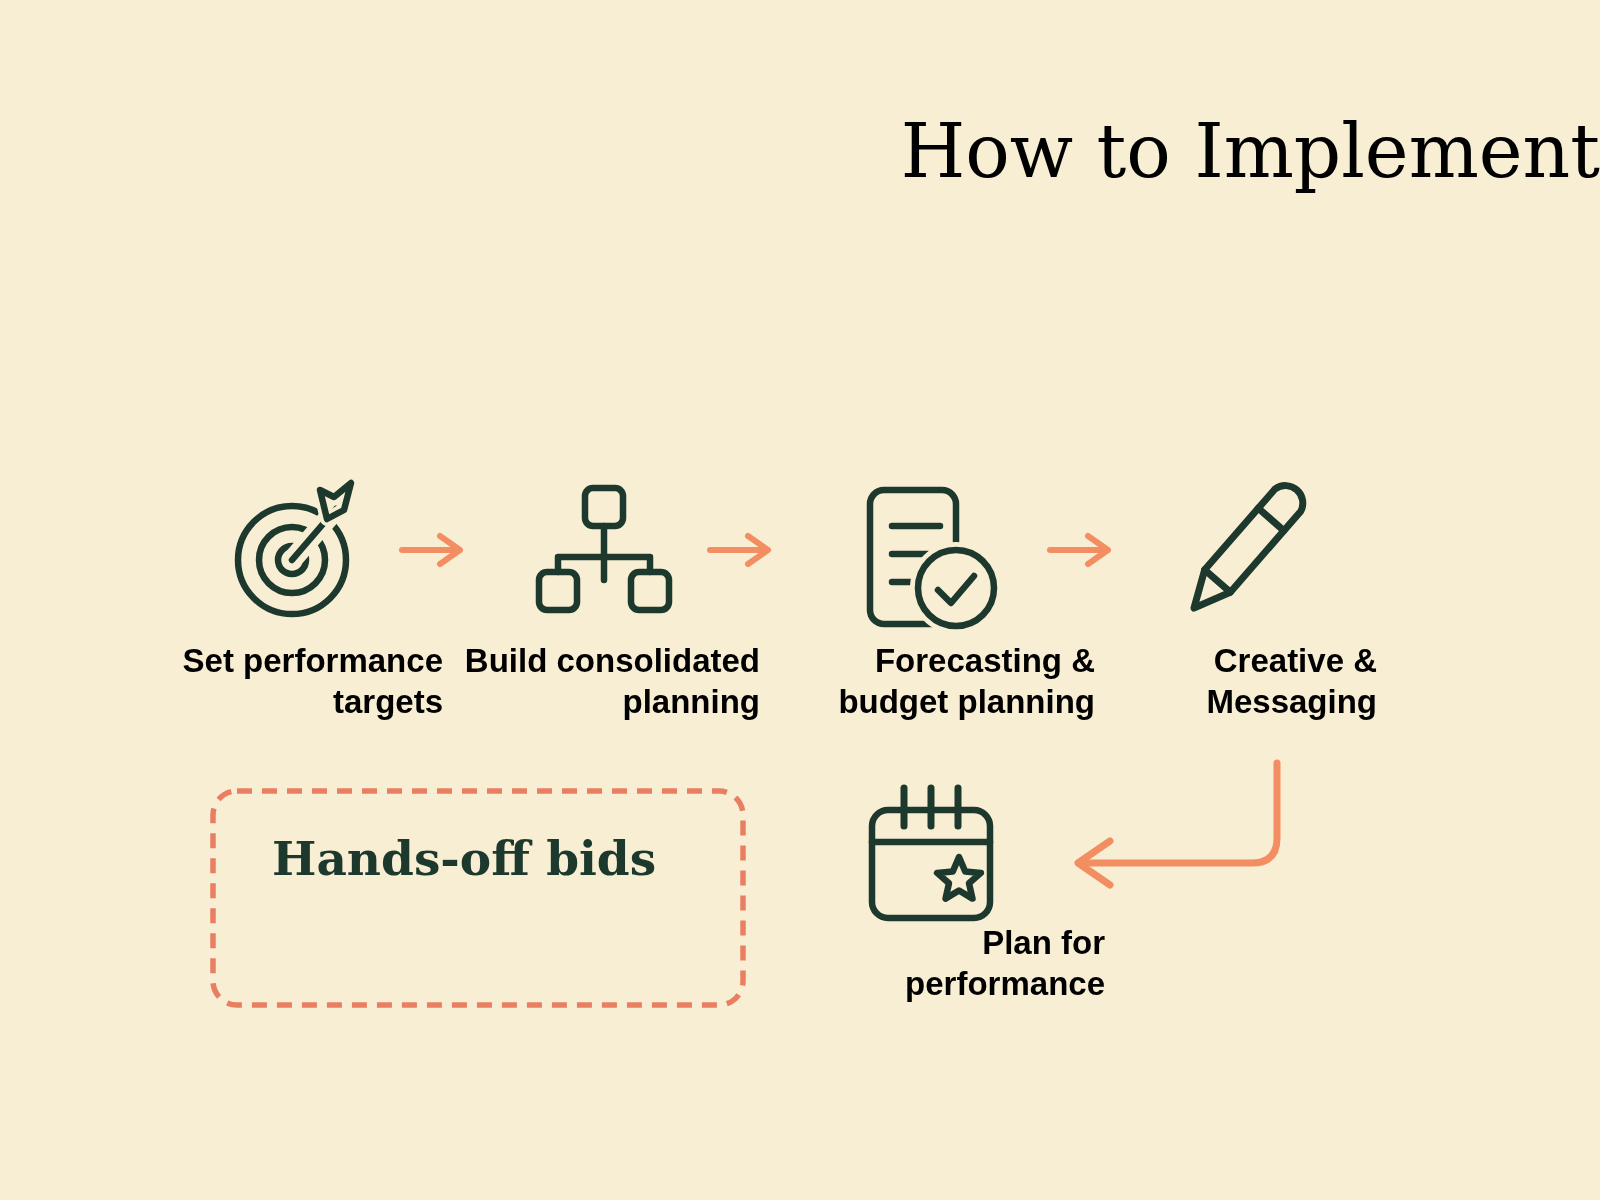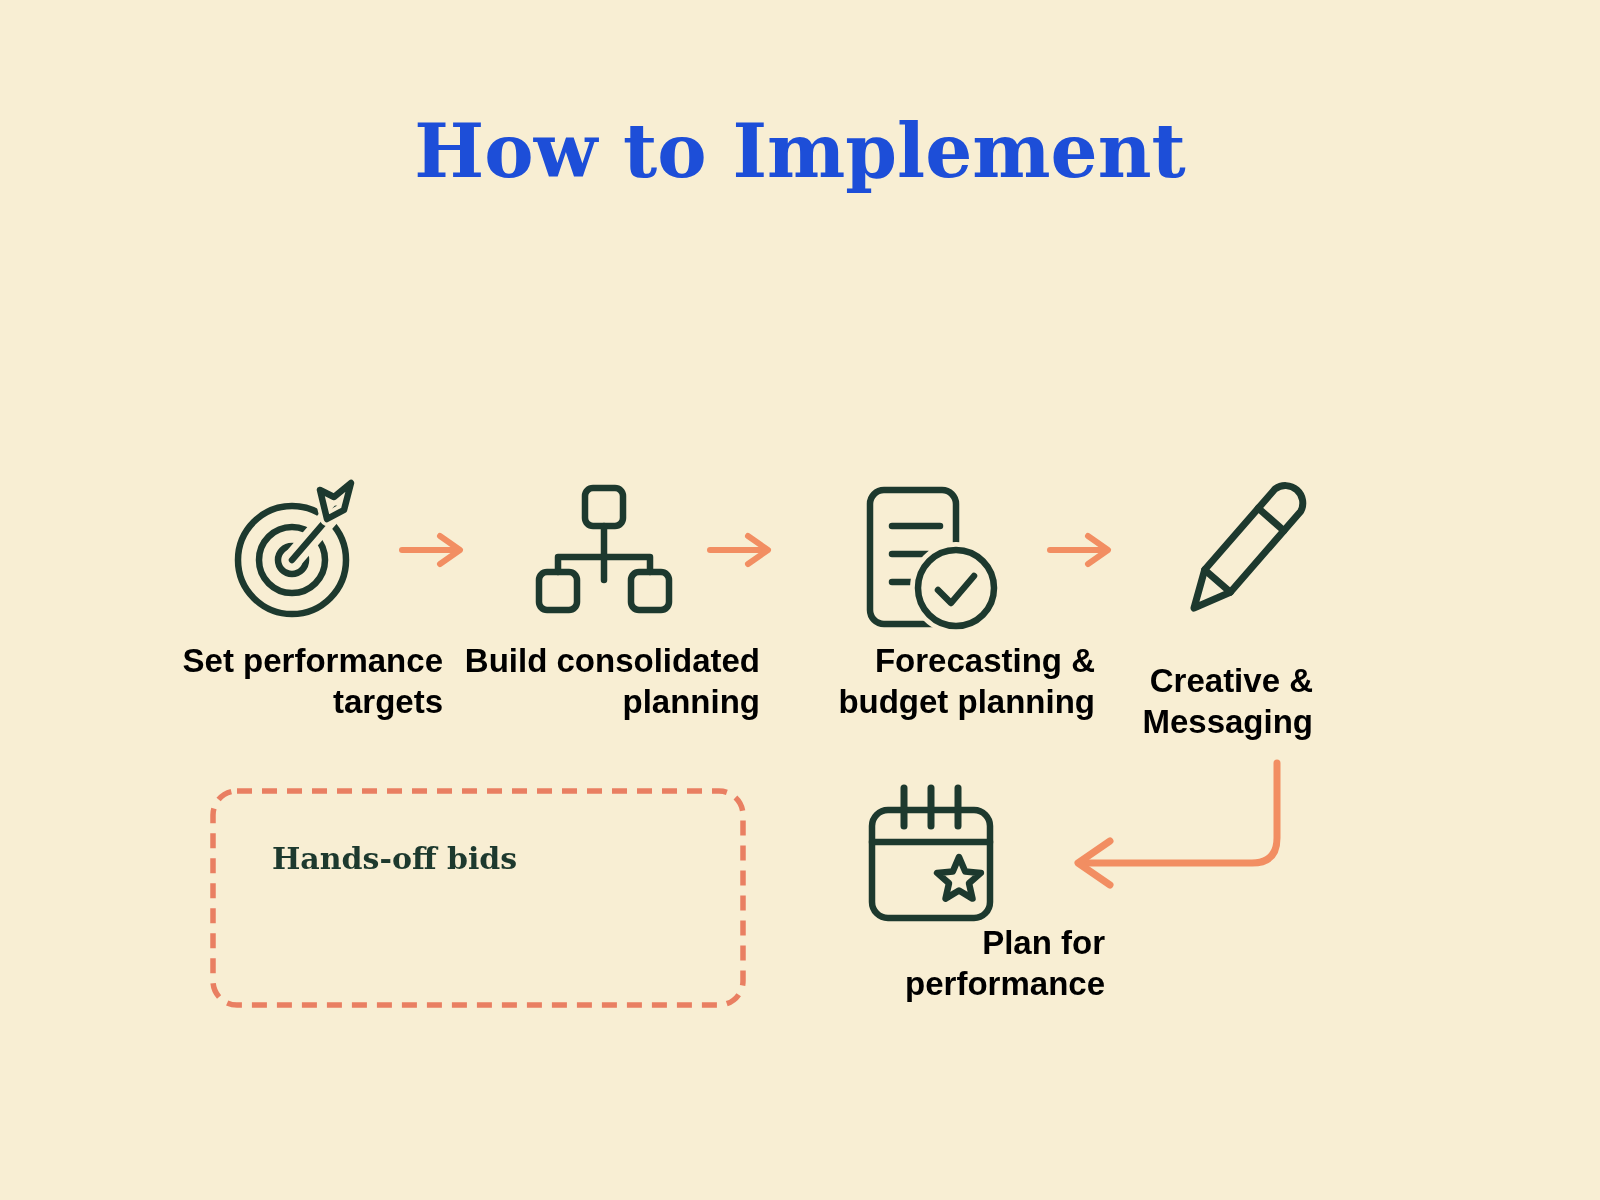--- a/index.html
+++ b/index.html
@@ -8,41 +8,41 @@
     background: #f8eed3;
     position: relative;
     overflow: hidden;
     font-family: "Liberation Sans", sans-serif;
     color: #1d392e;
   }
   .abs { position: absolute; }
 
   .title {
     left: 0; top: 96px; width: 1600px;
-    text-align: center;
+    text-align: right;
     font-family: "DejaVu Serif", serif;
-    font-weight: 700;
+    font-weight: 400;
     font-size: 74px;
     line-height: 110px;
-    color: #1d4ed8;
+    color: #000000;
     letter-spacing: 0px;
   }
 
   .step-label {
     font-weight: 700;
     font-size: 33px;
     line-height: 41px;
     text-align: right;
     color: #000000;
   }
 
   .callout-text {
     font-family: "DejaVu Serif", serif;
     font-weight: 700;
-    font-size: 30px;
+    font-size: 47px;
     line-height: 66px;
     color: #1d392e;
     white-space: nowrap;
   }
 
   svg { display: block; overflow: visible; }
   .ink   { stroke: #1d392e; fill: none; stroke-linecap: round; stroke-linejoin: round; }
   .halo  { stroke: #f8eed3; fill: none; stroke-linecap: round; stroke-linejoin: round; }
   .halofill { fill: #f8eed3; }
   .accent{ stroke: #f28e62; fill: none; stroke-linecap: round; stroke-linejoin: round; }
@@ -114,21 +114,21 @@
   <svg width="130" height="140" viewBox="0 0 130 140">
     <path class="ink" d="M 8 130 L 18.7 91.8 L 89.2 10.8 A 17.5 17.5 0 0 1 114.8 33.2 L 44.3 114.2 Z" stroke-width="7"></path>
     <line class="ink" x1="18.7" y1="91.8" x2="44.3" y2="114.2" stroke-width="7"></line>
     <line class="ink" x1="72.2" y1="30.2" x2="97.8" y2="52.6" stroke-width="7"></line>
   </svg>
 </div>
 
 <div class="abs step-label" style="left:163px; top:640px; width:280px;">Set performance targets</div>
 <div class="abs step-label" style="left:460px; top:640px; width:300px;">Build consolidated planning</div>
 <div class="abs step-label" style="left:795px; top:640px; width:300px;">Forecasting &amp; budget planning</div>
-<div class="abs step-label" style="left:1058px; top:640px; width:255px;margin-top:20px;">Creative &amp; Messaging</div>
+<div class="abs step-label" style="left:1122px; top:640px; width:255px;">Creative &amp; Messaging</div>
 
 <div class="abs" style="left:1040px; top:755px;">
   <svg width="250" height="130" viewBox="0 0 250 130">
     <path class="accent" d="M 237 8 V 83 Q 237 108 212 108 L 42 108" stroke-width="7"></path>
     <polyline class="accent" points="70,86 38,108 70,130" stroke-width="7"></polyline>
   </svg>
 </div>
 
 <div class="abs" style="left:210px; top:788px;">
   <svg width="536" height="220" viewBox="0 0 536 220">

